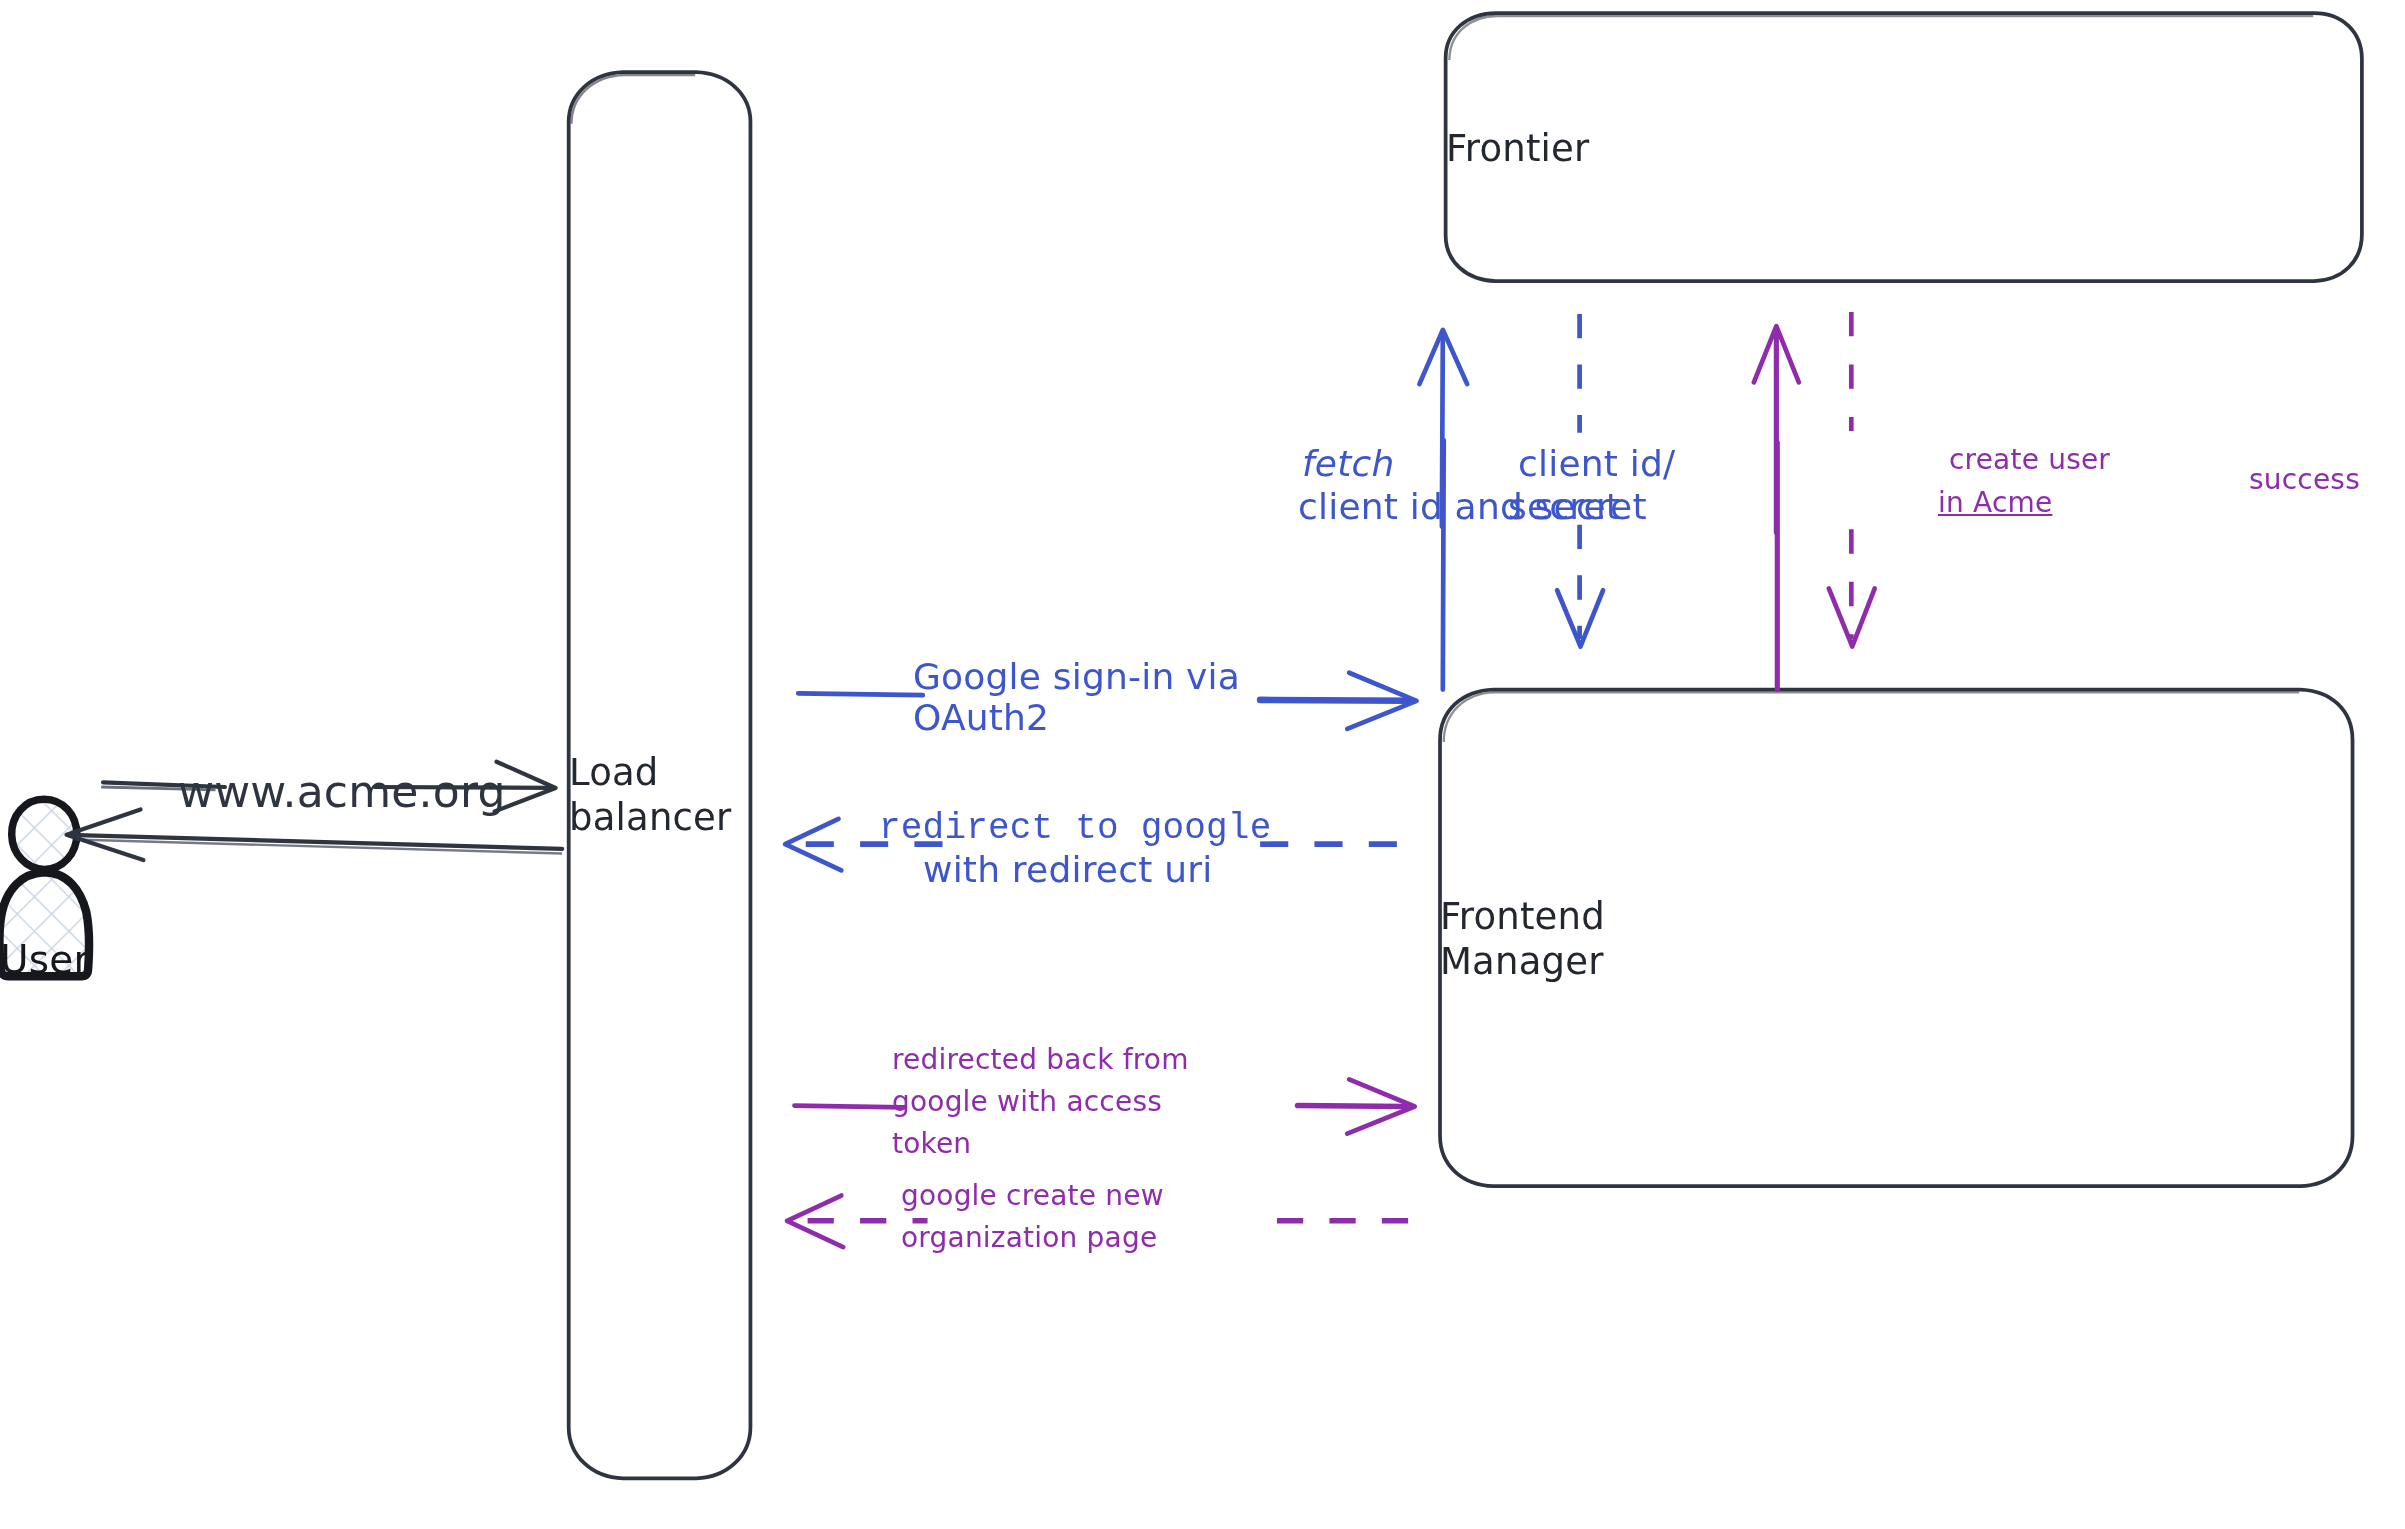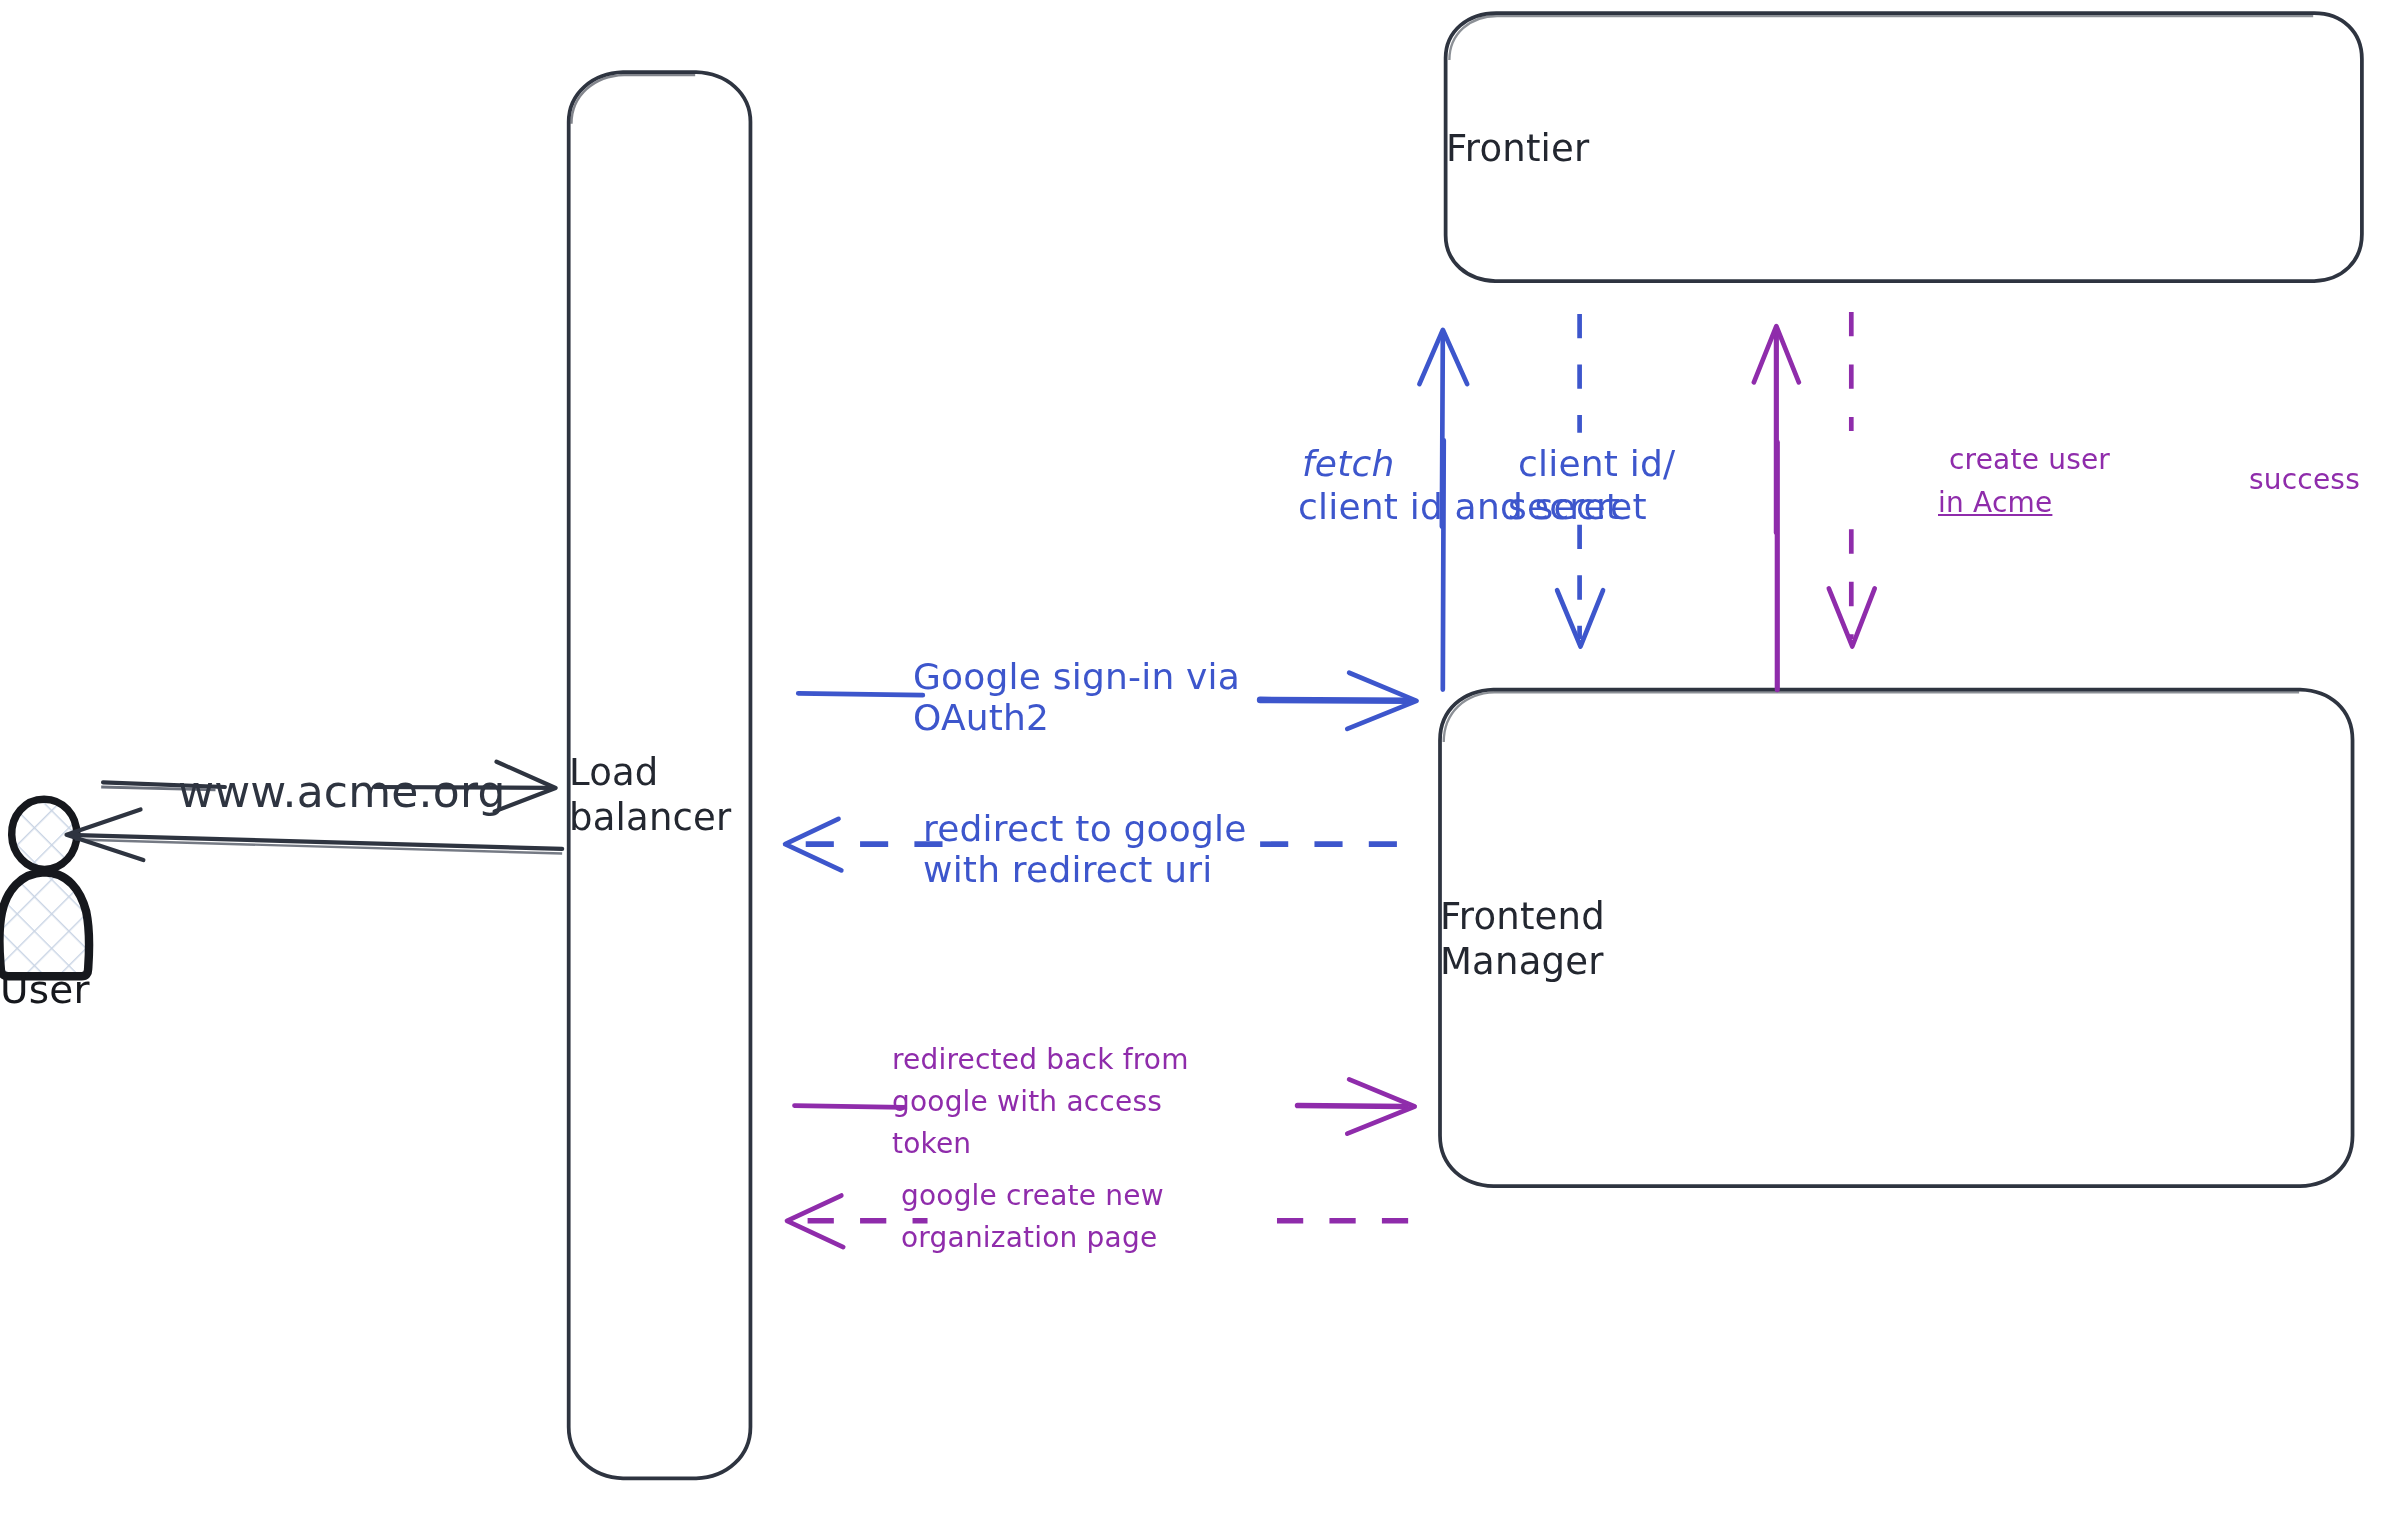--- a/index.html
+++ b/index.html
@@ -44,21 +44,20 @@
     font-family: "DejaVu Sans", sans-serif;
   }
   .edge-label-dark {
     color: #2e3440;
     font-size: 44px;
     font-family: "DejaVu Sans", sans-serif;
   }
   .actor-label {
     color: #16181d;
     font-size: 39px;
-    margin-top: 30px;
   }
 </style>
 </head>
 <body>
 
 <svg id="canvas" viewBox="0 0 2567 1633" xmlns="http://www.w3.org/2000/svg">
   <defs>
     <pattern id="hatch" width="26" height="26" patternUnits="userSpaceOnUse" patternTransform="rotate(45)">
       <rect width="26" height="26" fill="#ffffff"></rect>
       <line x1="0" y1="0" x2="0" y2="26" stroke="#c9d4e4" stroke-width="3"></line>
@@ -167,21 +166,21 @@
 <div class="lbl node-label" style="left:1446px; top:127px; width:916px;">Frontier</div>
 
 <div class="lbl node-label" style="left:1440px; top:895px; width:913px;">Frontend</div>
 <div class="lbl node-label" style="left:1440px; top:940px; width:913px;">Manager</div>
 
 <div class="lbl edge-label-dark" style="left:178px; top:766px; width:234px;">www.acme.org</div>
 
 <div class="lbl edge-label-blue" style="left:913px; top:656px; width:347px;">Google sign-in via</div>
 <div class="lbl edge-label-blue" style="left:913px; top:697px; width:347px;">OAuth2</div>
 
-<div class="lbl edge-label-blue" style="left:923px; top:808px; width:347px;">redirect to google</div>
+<div class="lbl edge-label-blue" style="left:879px; top:808px; width:347px;font-family:Liberation Mono, monospace;">redirect to google</div>
 <div class="lbl edge-label-blue" style="left:923px; top:849px; width:347px;">with redirect uri</div>
 
 <div class="lbl edge-label-purple" style="left:892px; top:1043px; width:394px;">redirected back from</div>
 <div class="lbl edge-label-purple" style="left:892px; top:1085px; width:394px;">google with access</div>
 <div class="lbl edge-label-purple" style="left:892px; top:1127px; width:394px;">token</div>
 
 <div class="lbl edge-label-purple" style="left:901px; top:1179px; width:375px;">google create new</div>
 <div class="lbl edge-label-purple" style="left:901px; top:1221px; width:375px;">organization page</div>
 
 <div class="lbl edge-label-blue" style="left:1302px; top:443px; width:281px;font-style:italic;">fetch</div>

